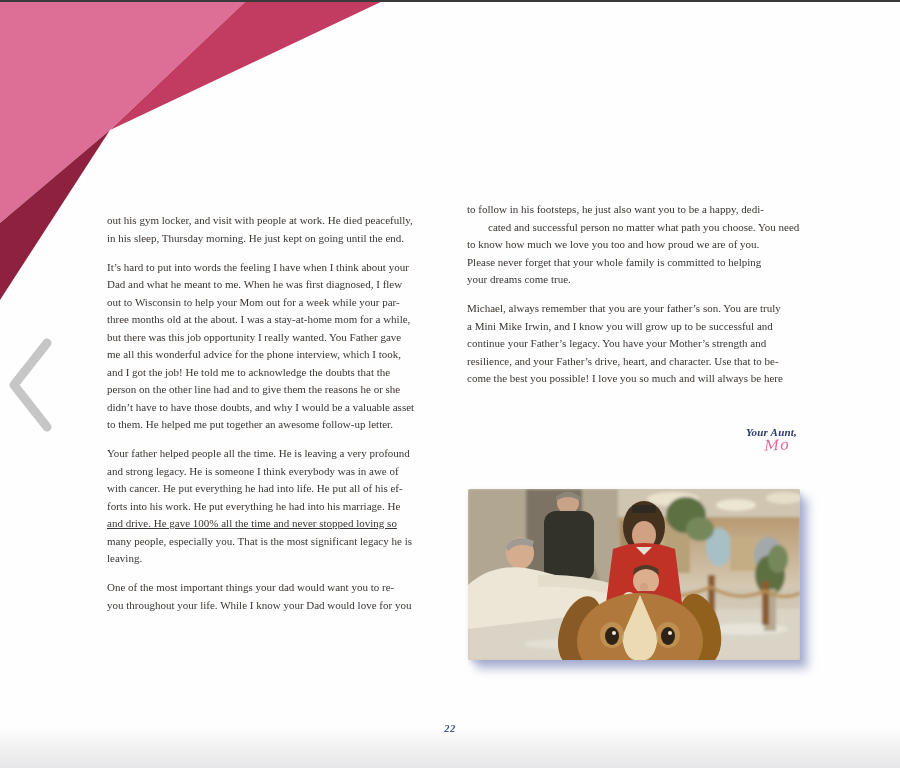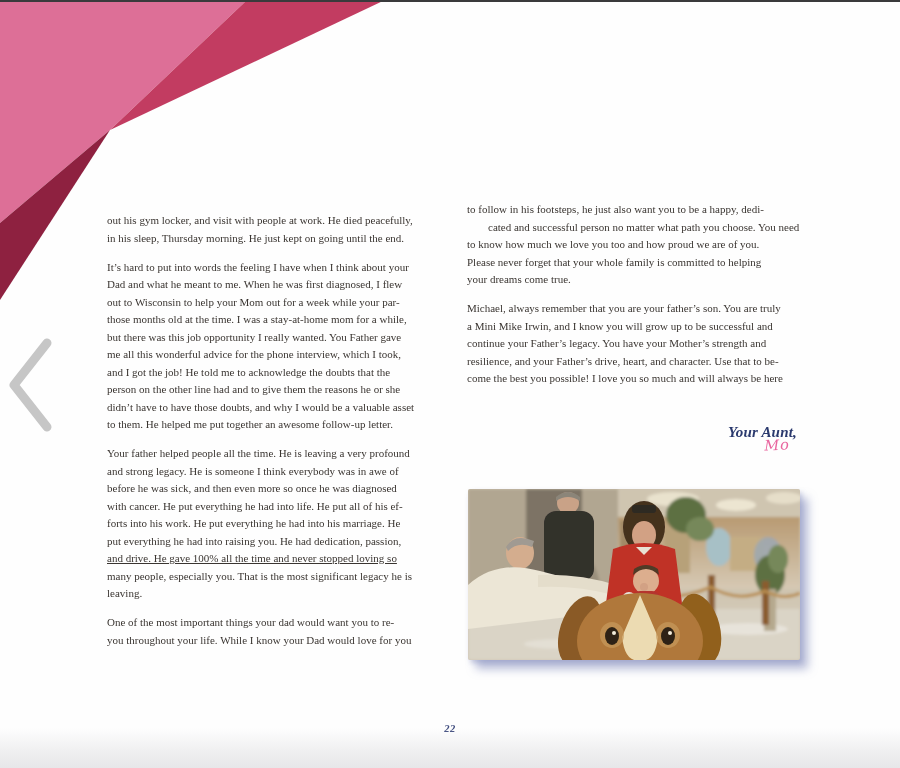--- a/index.html
+++ b/index.html
@@ -15,21 +15,21 @@
     font-size:11px;line-height:17.5px;color:#3a3531;z-index:3;
   }
   #col-left{left:107px;margin-top:11px;}
   #col-right{left:467px;}
   .para{margin:0 0 11.5px 0;}
   .line{white-space:nowrap;transform-origin:0 50%;}
   .signature{
     position:absolute;left:467px;top:424px;width:330px;text-align:right;z-index:3;
   }
   .sig-closing{
-    font-weight:bold;font-style:italic;font-size:15px;line-height:17px;color:#2b3a6e;
+    font-weight:bold;font-style:italic;font-size:11px;line-height:17px;color:#2b3a6e;
     letter-spacing:.2px;
   }
   .sig-name{
     font-style:italic;font-size:14.5px;line-height:18px;color:#e9669f;
     font-family:"DejaVu Serif",serif;letter-spacing:1px;padding-right:7px;
     transform:rotate(-2deg);
   }
   .photo{
     position:absolute;left:468px;top:489px;width:332px;height:171px;z-index:3;
     border-radius:2px;overflow:hidden;
@@ -67,35 +67,33 @@
 
   <div class="col" id="col-left">
       <div class="para">
         <div class="line" style="transform: scaleX(1);">out his gym locker, and visit with people at work. He died peacefully,</div>
         <div class="line last">in his sleep, Thursday morning. He just kept on going until the end.</div>
       </div>
       <div class="para">
         <div class="line" style="transform: scaleX(1);">It’s hard to put into words the feeling I have when I think about your</div>
         <div class="line" style="transform: scaleX(1);">Dad and what he meant to me. When he was first diagnosed, I flew</div>
         <div class="line" style="transform: scaleX(1);">out to Wisconsin to help your Mom out for a week while your par-</div>
-        <div class="line" style="transform: scaleX(1);">those months old at the time. I was a stay-at-home mom for a while,</div>
+        <div class="line" style="transform: scaleX(1);">three months old at the about. I was a stay-at-home mom for a while,</div>
         <div class="line" style="transform: scaleX(1);">but there was this job opportunity I really wanted. You Father gave</div>
         <div class="line" style="transform: scaleX(1);">me all this wonderful advice for the phone interview, which I took,</div>
         <div class="line" style="transform: scaleX(1);">and I got the job! He told me to acknowledge the doubts that the</div>
         <div class="line" style="transform: scaleX(1);">person on the other line had and to give them the reasons he or she</div>
         <div class="line" style="transform: scaleX(1);">didn’t have to have those doubts, and why I would be a valuable asset</div>
         <div class="line last">to them. He helped me put together an awesome follow-up letter.</div>
       </div>
       <div class="para">
         <div class="line" style="transform: scaleX(1);">Your father helped people all the time. He is leaving a very profound</div>
         <div class="line" style="transform: scaleX(1);">and strong legacy. He is someone I think everybody was in awe of</div>
-        <div class="line" style="transform: scaleX(1);">before he was sick, and then even more so once he was diagnosed</div>
         <div class="line" style="transform: scaleX(1);">with cancer. He put everything he had into life. He put all of his ef-</div>
         <div class="line" style="transform: scaleX(1);">forts into his work. He put everything he had into his marriage. He</div>
-        <div class="line" style="transform: scaleX(1);">put everything he had into raising you. He had dedication, passion,</div>
         <div class="line" style="transform: scaleX(1); text-decoration: underline;">and drive. He gave 100% all the time and never stopped loving so</div>
         <div class="line" style="transform: scaleX(1);">many people, especially you. That is the most significant legacy he is</div>
         <div class="line last">leaving.</div>
       </div>
       <div class="para">
         <div class="line" style="transform: scaleX(1);">One of the most important things your dad would want you to re-</div>
         <div class="line last">you throughout your life. While I know your Dad would love for you</div>
       </div>
     </div>
   <div class="col" id="col-right">

